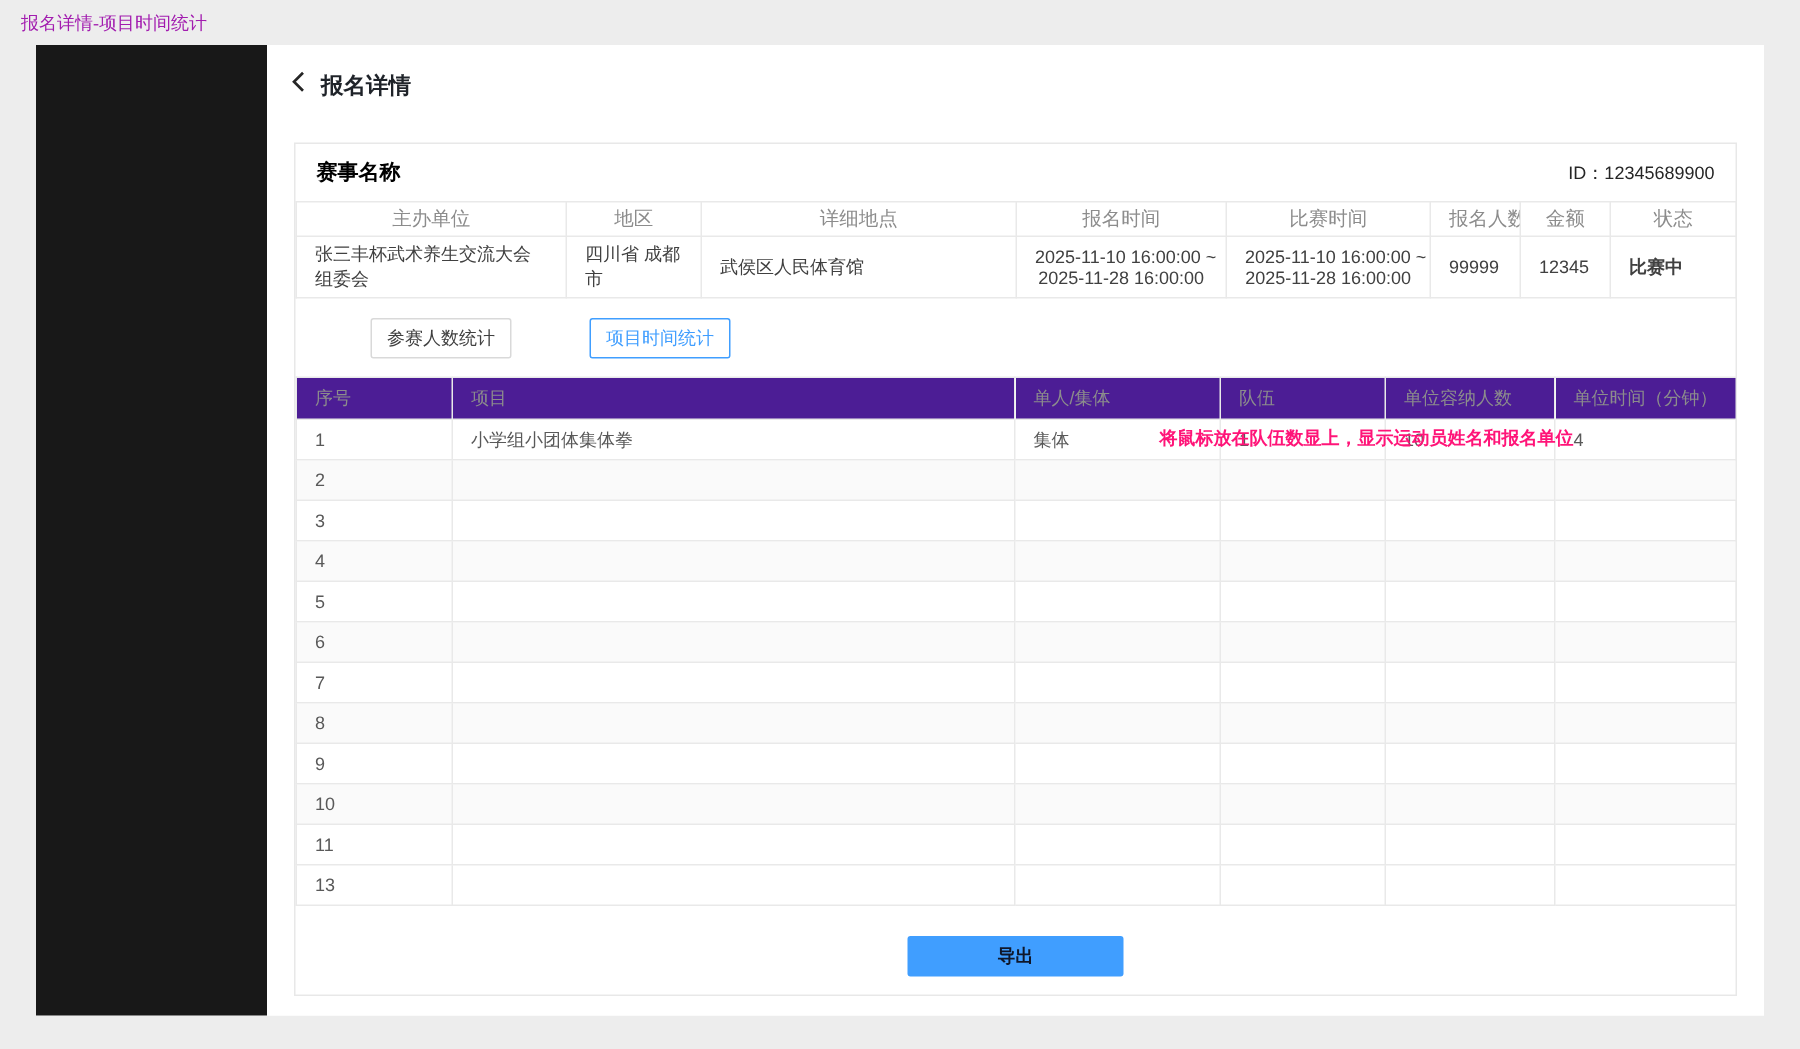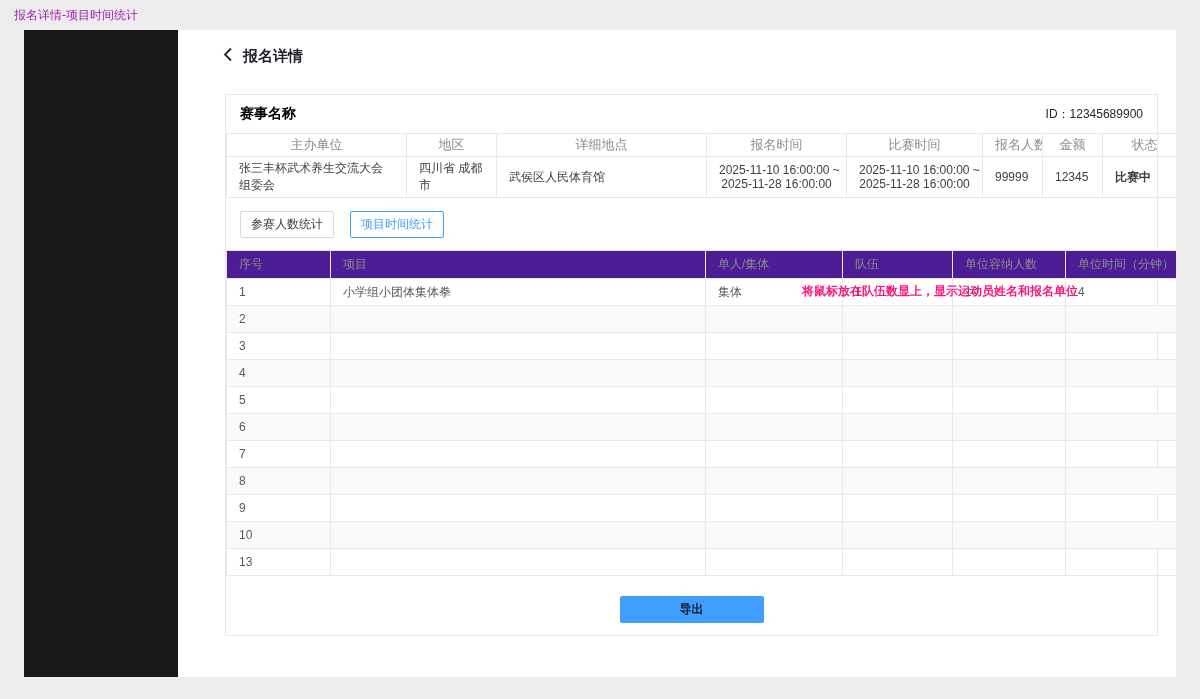--- a/index.html
+++ b/index.html
@@ -4,37 +4,37 @@
 <style>
   * { box-sizing: border-box; margin: 0; padding: 0; }
   html,body { width:1200px; height:699px; }
   body {
     background:#ededed;
     font-family:"Liberation Sans", sans-serif;
     position:relative;
     overflow:hidden;
   }
   .window-title{ position:absolute; top:7px; left:14px; font-size:12px; color:#a21caf;font-family:Liberation Serif, serif; }
-  .app{ position:absolute; top:30px; left:24px; width:1152px; height:647px; display:flex; background:#fff;gap:29px; }
+  .app{ position:absolute; top:30px; left:24px; width:1152px; height:647px; display:flex; background:#fff; }
   .sidebar{ width:154px; background:#181818; flex:none; }
   .main{ flex:1; background:#fff; overflow:hidden; }
   .main-header{ display:flex; align-items:center; gap:10px; padding:17px 16px 0; }
   .back-btn{ display:flex; align-items:center; cursor:pointer; }
   .page-title{ font-size:15px; font-weight:bold; color:#1f2329; }
   .card{ position:relative; margin:28px 18px 0; border:1px solid #e8e8e8; background:#fff; padding-bottom:12px; }
   .card-header{ display:flex; justify-content:space-between; align-items:center; height:38px; padding:0 14px; }
   .card-title{ font-size:14px; font-weight:bold; color:#000000; }
   .event-id{ font-size:12px; color:#262626; }
   table{ width:100%; border-collapse:collapse; table-layout:fixed; }
   .info-table th{ height:23px; font-size:13px; font-weight:normal; color:#8c8c8c; text-align:center; padding:2px 12px; border:1px solid #e9e9e9; overflow:hidden; white-space:nowrap; }
   .info-table td{ font-size:12px; color:#404040; padding:3px 12px; border:1px solid #e9e9e9; height:31px; overflow:hidden; }
   .time-cell div{ line-height:14px; white-space:nowrap;text-align:center; }
   .status{ color:var(--status-green,#07c160); font-weight:bold; }
   .tabs{ display:flex; gap:16px; padding:13px 14px 12px; }
-  .tab-btn{ font-size:12px; padding:4px 10px; border:1px solid #d9d9d9; border-radius:2px; background:#fff; color:#404040; cursor:pointer; font-family:inherit; }
+  .tab-btn{ font-size:12px; padding:4px 10px; border:1px solid #d9d9d9; border-radius:2px; background:#fff; color:#404040; cursor:pointer; font-family:inherit;margin-left:36px; }
   .tab-btn.active{ border-color:var(--accent,#409eff); color:var(--accent,#409eff); }
   .proj-table th{ height:28px; font-size:12px; font-weight:normal; color:#8c8c8c; text-align:left; padding:2px 12px; border:1px solid #e9e9e9; background:#4c1d95; white-space:nowrap; overflow:hidden; }
   .proj-table td{ height:27px; font-size:12px; color:#595959; padding:2px 12px; border:1px solid #e9e9e9; overflow:hidden; }
   .proj-table tr.alt td{ background:#fafafa; }
   .annotation{ position:absolute; left:576px; top:188px; font-size:12px; font-weight:bold; color:var(--annotation-pink,#ff1478); white-space:nowrap; pointer-events:none; }
   .export-row{ text-align:center; margin-top:20px; }
   .export-btn{ background:var(--accent,#409eff); color:#0f172a; border:none; font-size:12px; font-weight:bold; padding:5px 60px; border-radius:2px; cursor:pointer; font-family:inherit; }
 </style>
 </head>
 <body>
@@ -218,20 +218,28 @@
 
             <tr class="alt">
               <td>10</td>
               <td></td>
               <td></td>
               <td></td>
               <td></td>
               <td></td>
             </tr>
 
+            <tr>
+              <td>11</td>
+              <td></td>
+              <td></td>
+              <td></td>
+              <td></td>
+              <td></td>
+            </tr>
 
 
             <tr>
               <td>13</td>
               <td></td>
               <td></td>
               <td></td>
               <td></td>
               <td></td>
             </tr>

